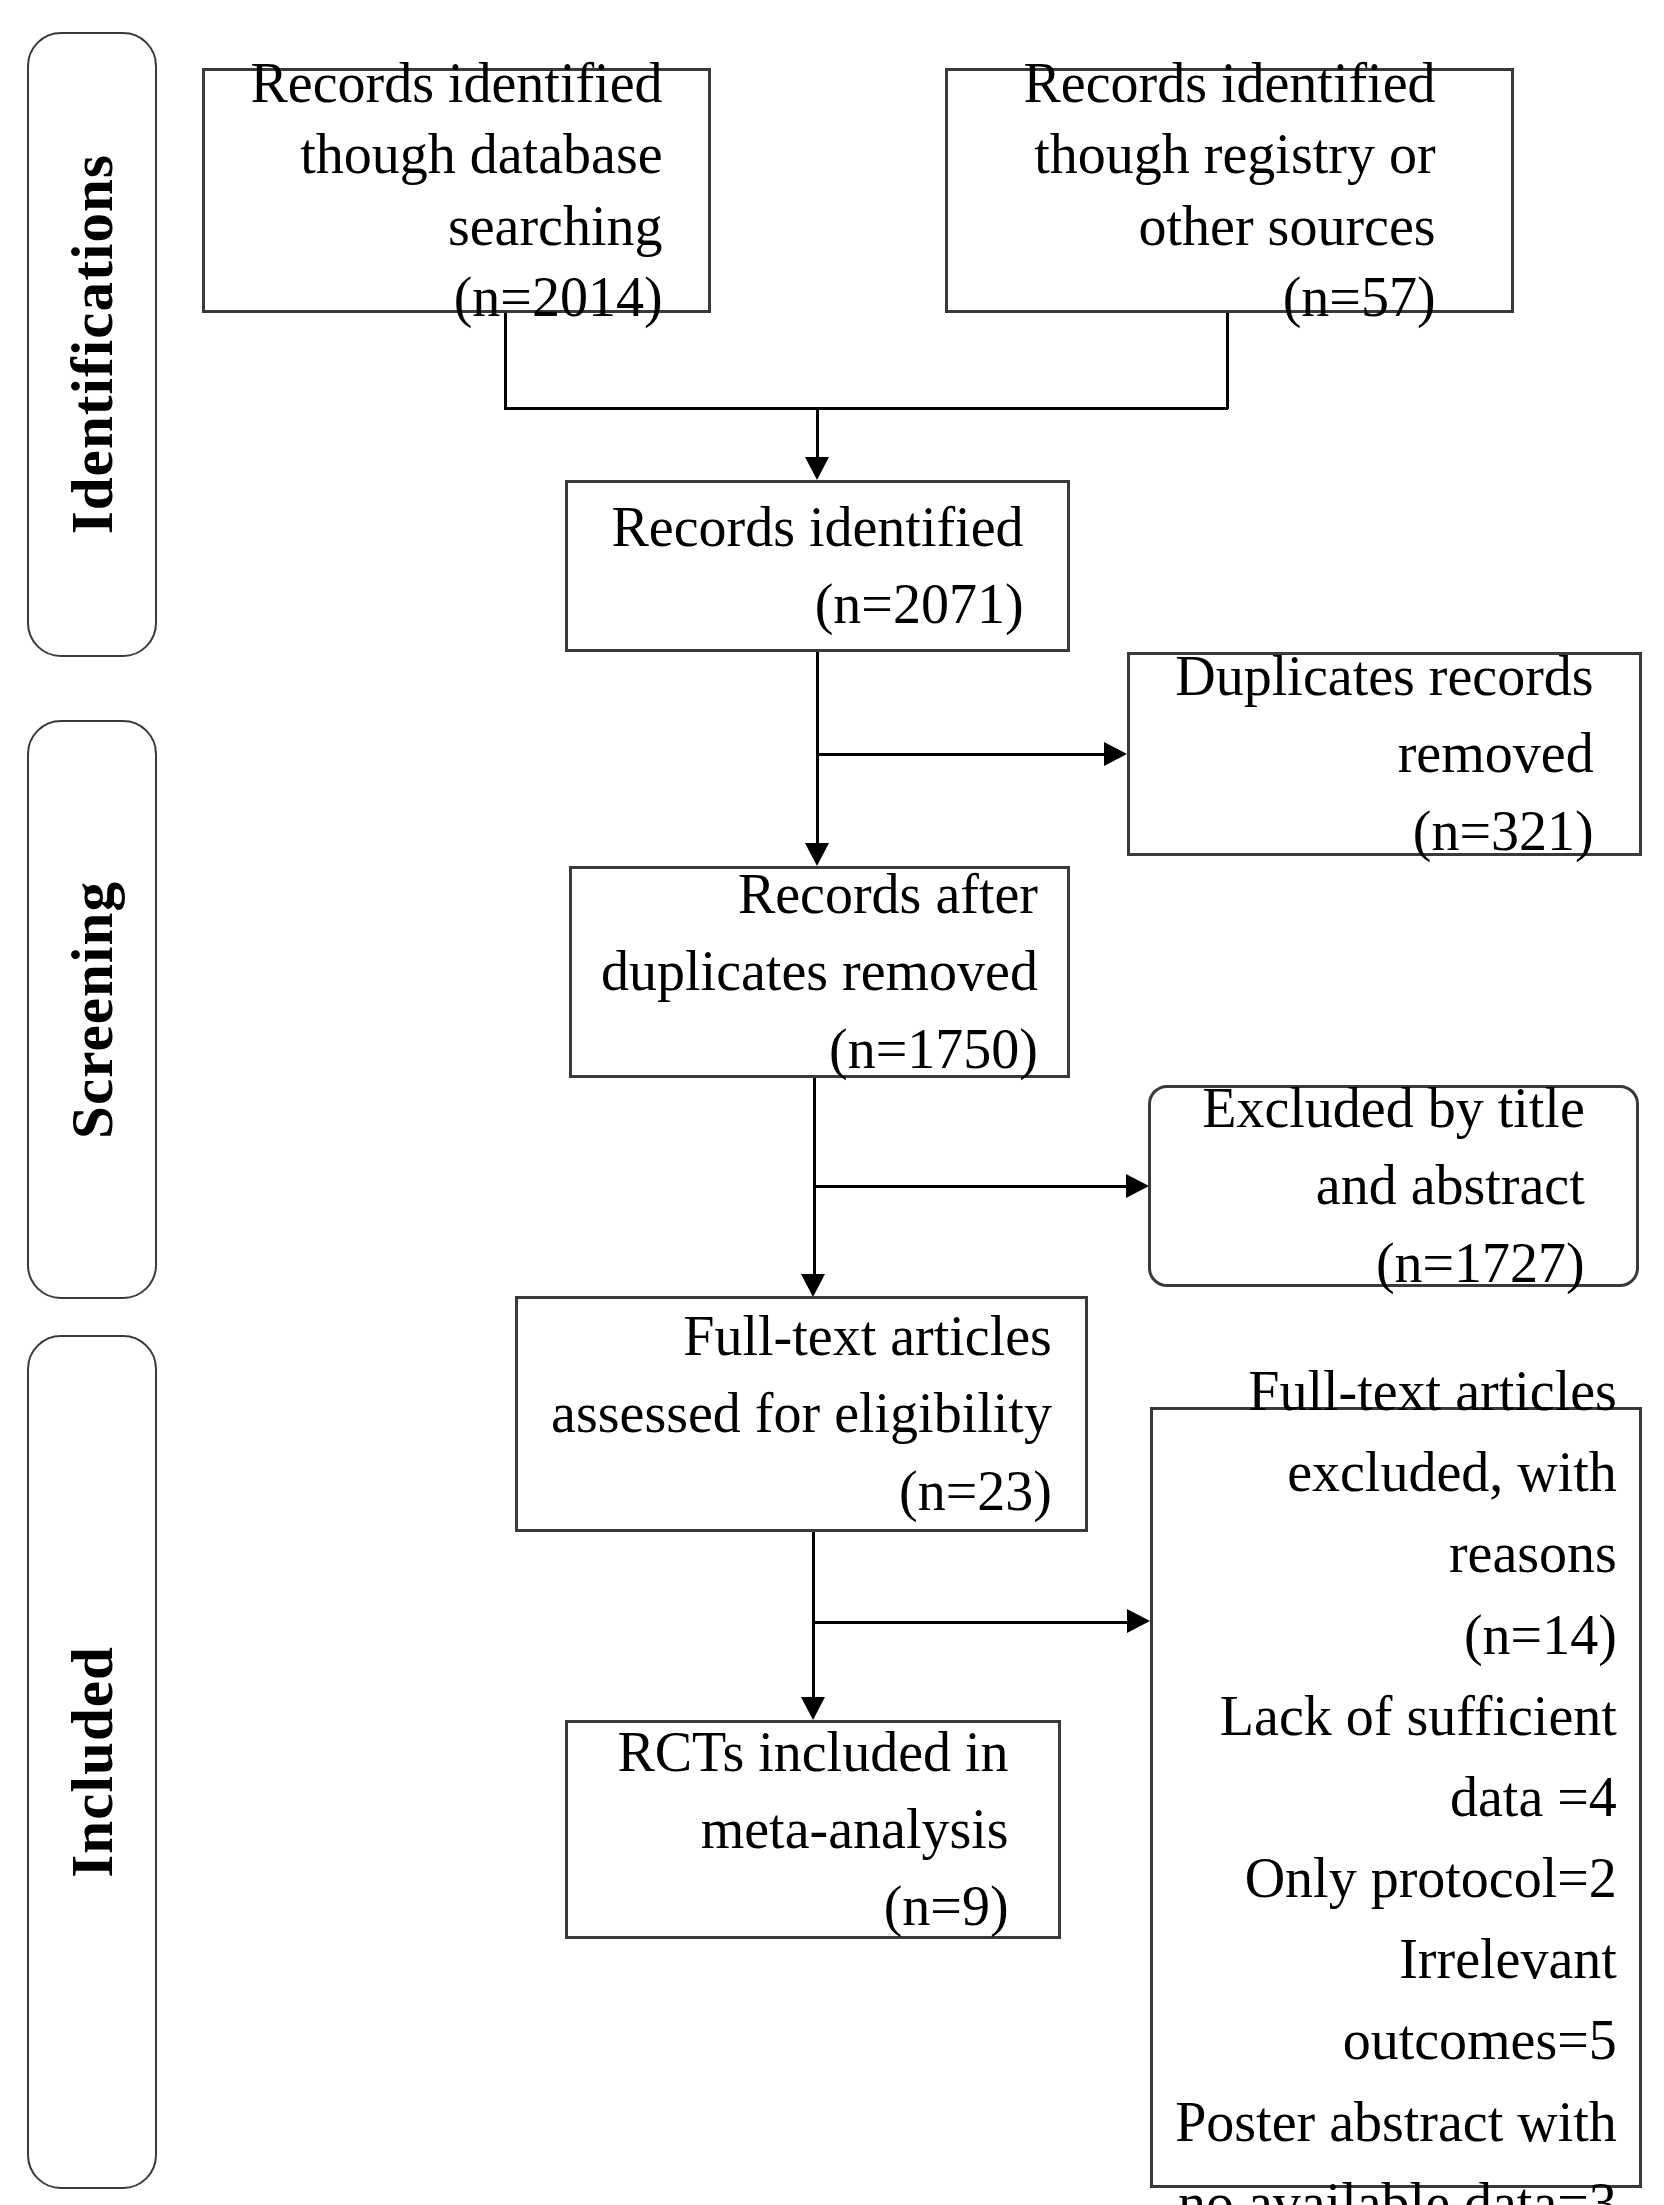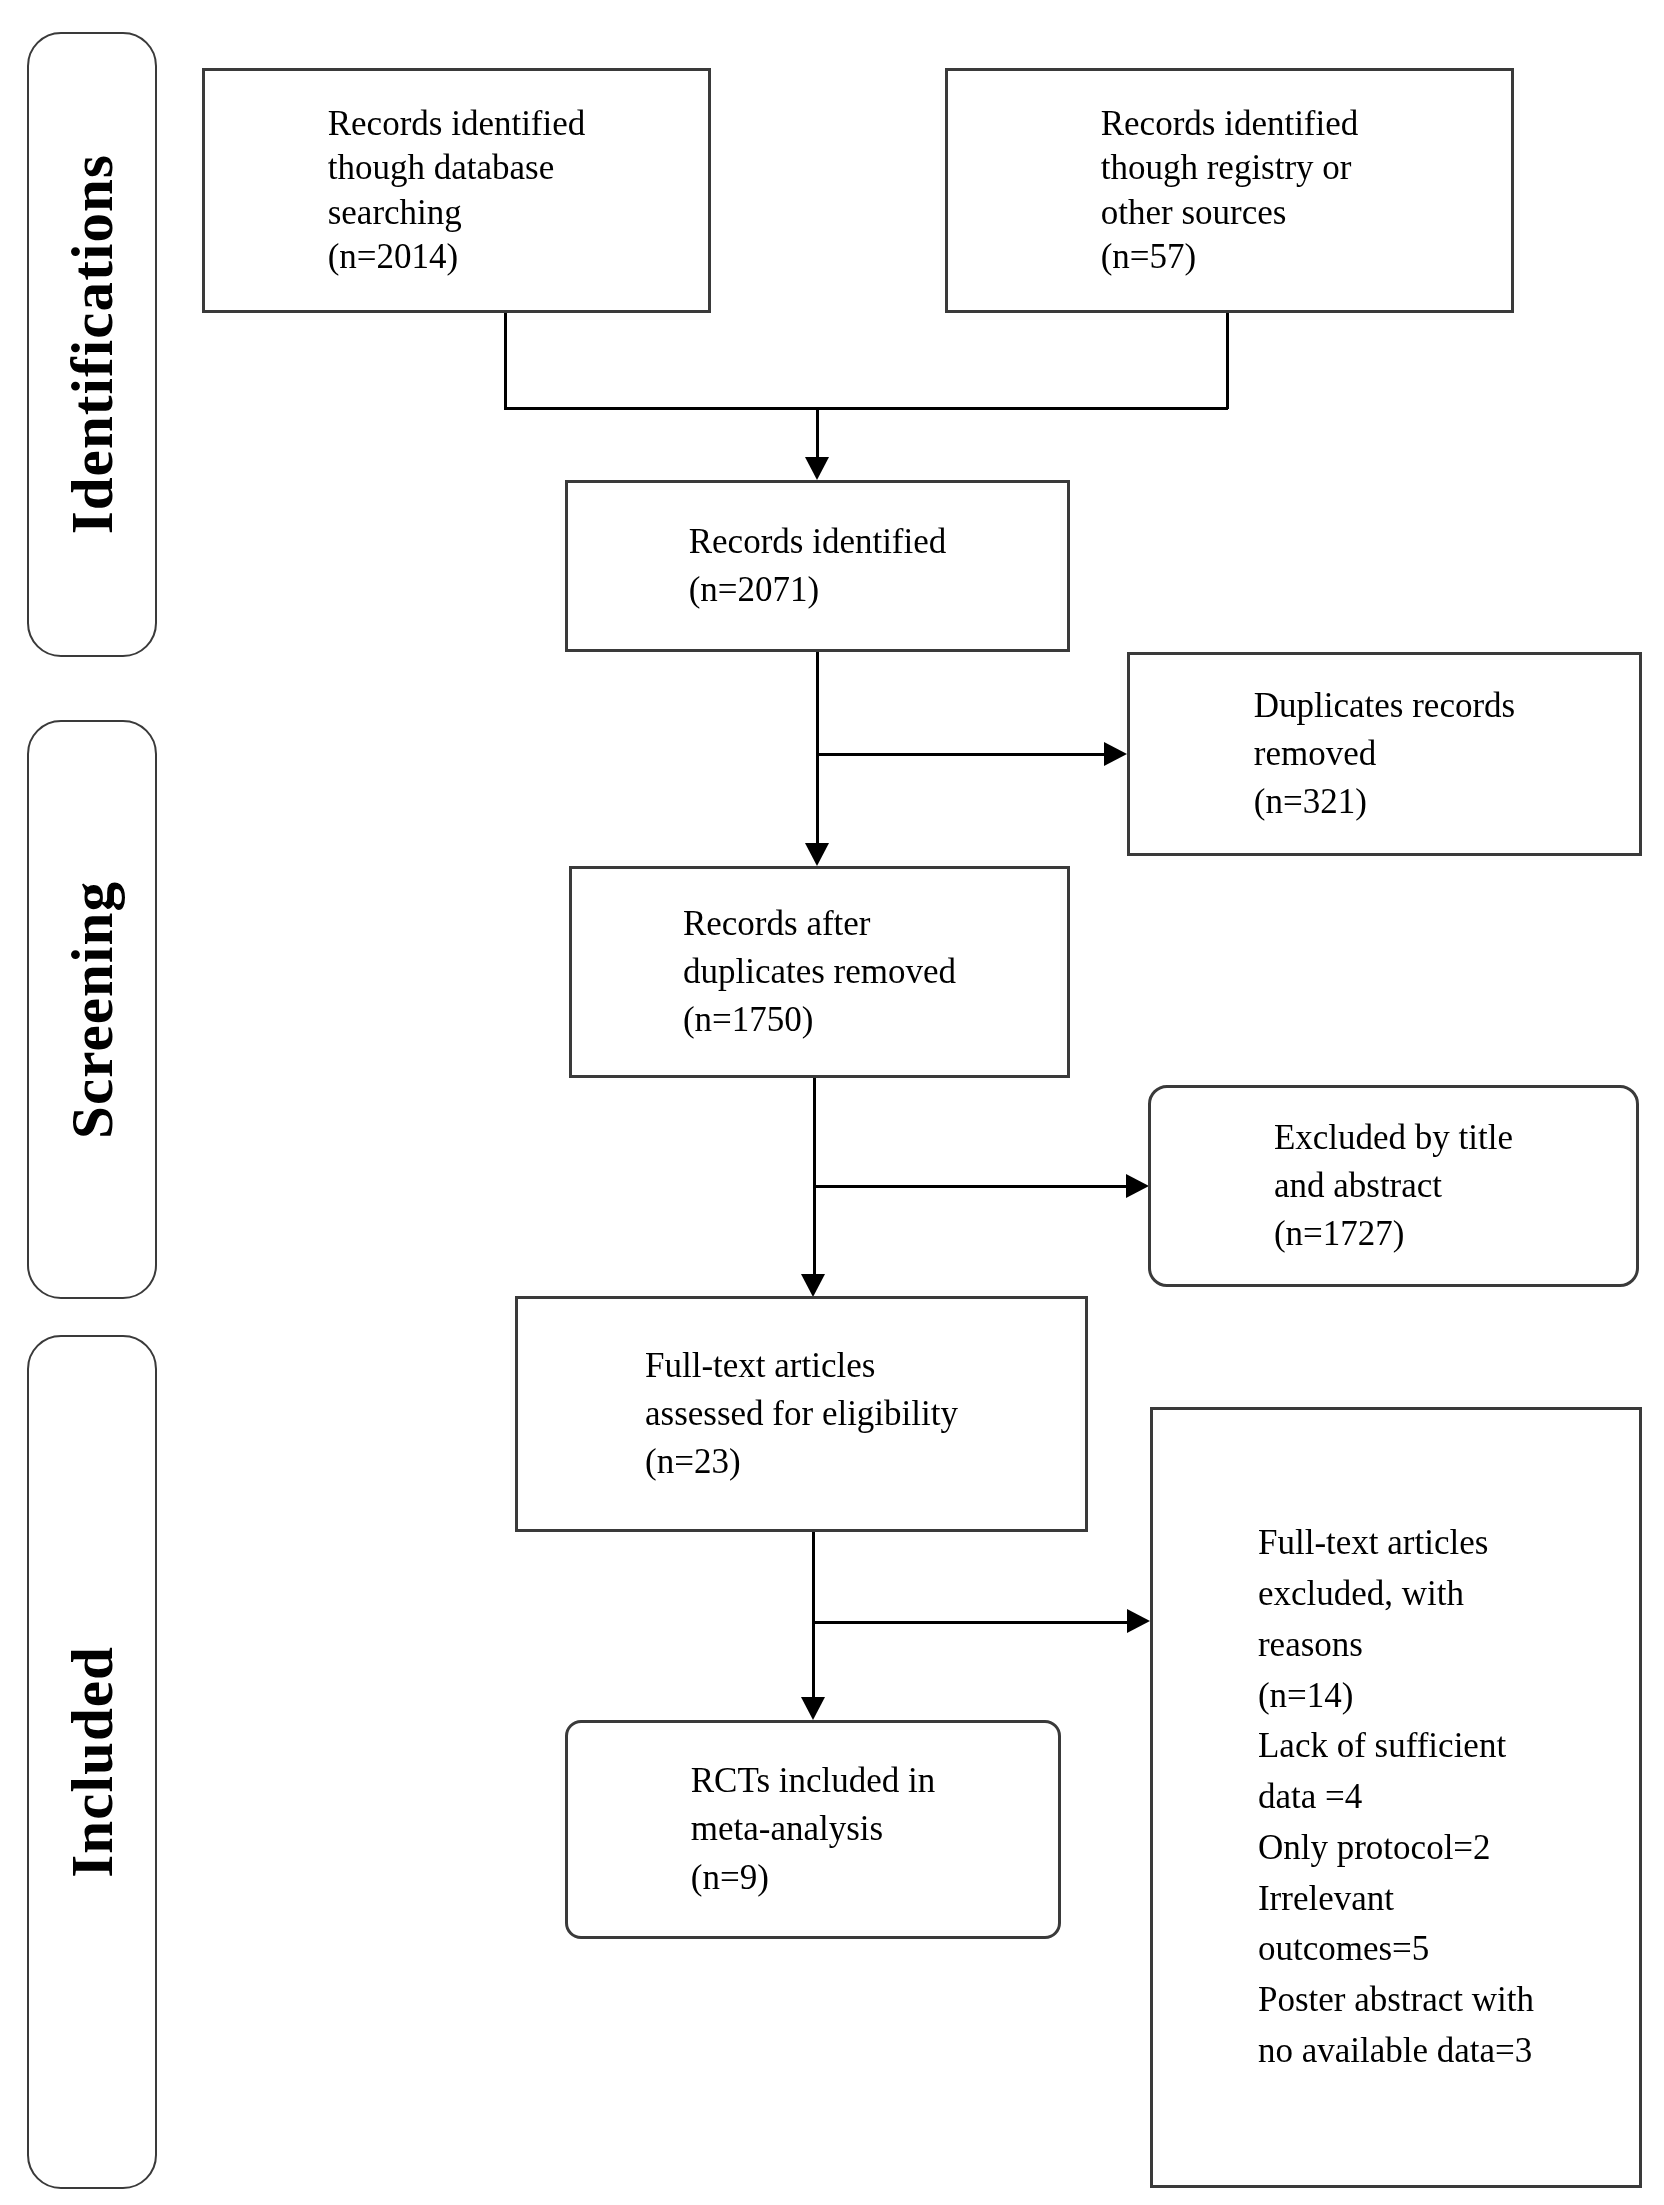--- a/index.html
+++ b/index.html
@@ -15,23 +15,23 @@
     background:var(--bg);
     font-family:"Liberation Serif","DejaVu Serif",serif;
     color:var(--text);
     overflow:hidden;
   }
   .flow-box{
     position:absolute;
     border:3.4px solid var(--border);
     background:var(--bg);
     display:flex;align-items:center;justify-content:center;
-    text-align:left;
+    text-align:right;
     box-sizing:border-box;
-    font-size:35px;
+    font-size:56px;
     line-height:1.38;
     white-space:pre-line;
   }
   .lh-tight{line-height:1.27;}
   .lh-tall{line-height:1.45;}
   .stage-box{
     position:absolute;
     border:2.8px solid var(--border);
     border-radius:34px;
     background:var(--bg);
@@ -129,18 +129,18 @@
 reasons
 (n=14)
 Lack of sufficient
 data =4
 Only protocol=2
 Irrelevant
 outcomes=5
 Poster abstract with
 no available data=3</div>
 
-  <div class="flow-box" style="left:565px;top:1720px;width:496px;height:219px;border-radius:16px;">RCTs included in
+  <div class="flow-box" style="left:565px;top:1720px;width:496px;height:219px;">RCTs included in
 meta-analysis
 (n=9)</div>
 
 </div>
 
 
 </body></html>

